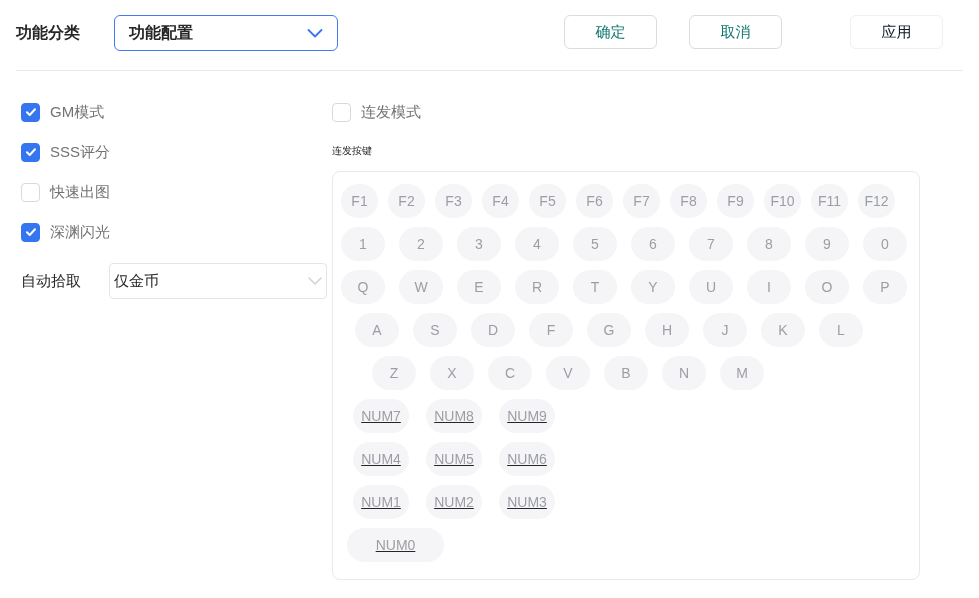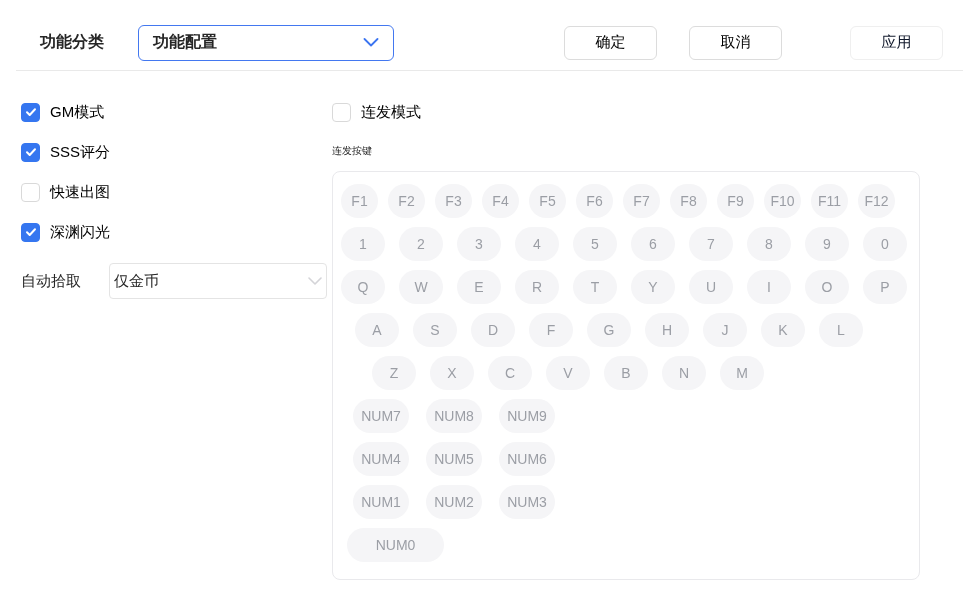--- a/index.html
+++ b/index.html
@@ -5,77 +5,77 @@
   * { margin: 0; padding: 0; box-sizing: border-box; }
   html, body {
     width: 979px; height: 598px;
     background: #ffffff;
     font-family: "Liberation Sans", "DejaVu Sans", sans-serif;
     color: #262626;
     overflow: hidden;
   }
   
   .header {
-    display: flex; align-items: center; justify-content: space-between;
-    padding: 15px 36px 0 40px; height: 70px;
+    display: flex; align-items: flex-start; justify-content: space-between;
+    padding: 15px 36px 0 16px; height: 70px;
   }
   .header-left { display: flex; align-items: center; }
   .field-label { font-size: 16px; font-weight: 600; margin-right: 34px; }
   .select {
     display: flex; align-items: center; justify-content: space-between;
     height: 36px; background: #fff; cursor: pointer;
   }
   .select-active {
-    width: 256px; border: 1.5px solid #4378f0; border-radius: 6px;
+    width: 224px; border: 1.5px solid #4378f0; border-radius: 6px;
     padding: 0 14px; font-size: 16px; font-weight: 600;
   }
   .select-active .chev { color: #3b74f0; }
   .header-right { display: flex; align-items: center; gap: 32px; }
   .btn {
     width: 93px; height: 34px; background: #fff;
     border: 1px solid #dcdcdc; border-radius: 6px;
-    font-size: 15px; color: #000000; cursor: pointer;
+    font-size: 15px; color: #0f766e; cursor: pointer;
     font-family: inherit;
   }
   .btn-disabled { border-color: #efefef; color: #0f172a; cursor: default; margin-left: 36px; }
   .divider { height: 1px; background: #e9e9e9; margin: 0 16px; }
   
   .content { display: flex; padding-top: 31px; }
   .left-col { width: 332px; padding-left: 21px; flex: none; }
   .right-col { flex: 1; margin-right: 38px; }
   
   .cb-row { display: flex; align-items: center; height: 20px; margin-bottom: 20px; cursor: pointer; }
   .cb {
     width: 19px; height: 19px; border-radius: 4px; flex: none;
     border: 1px solid #d9d9d9; background: #fff;
     display: inline-flex; align-items: center; justify-content: center;
   }
   .cb.checked { background: #3576f0; border-color: #3576f0; }
-  .cb-label { margin-left: 10px; font-size: 15px; color: #000000; }
+  .cb-label { margin-left: 10px; font-size: 15px; color: #737373; }
   
   .pickup-row { display: flex; align-items: center; margin-top: 21px; }
   .pickup-label { font-size: 15px; }
   .select-plain {
     width: 218px; margin-left: 28px;
     border: 1px solid #e4e4e4; border-radius: 4px;
     padding: 0 4px; font-size: 15px; color: #262626;
   }
   .select-plain .chev { color: #d4d4d8; }
   
   .section-label { font-size: 10px; font-weight: 500; margin-top: 22px; }
   .keyboard {
     margin-top: 13px; width: 588px;
     border: 1px solid #e9e9ec; border-radius: 8px;
     padding: 12px 10px 8px 8px; background: #fff;
   }
   .kb-row { display: flex; gap: 14px; margin-bottom: 9px; }
   .kb-row.fn { gap: 10px; }
   .kb-row.indent-1 { padding-left: 14px; }
   .kb-row.indent-2 { padding-left: 31px; }
-  .kb-row.numpad { gap: 17px; padding-left: 12px; }
+  .kb-row.numpad { gap: 17px; padding-left: 12px; text-decoration: underline; }
   .kb-row.numpad-wide { padding-left: 6px; }
   .key {
     height: 34px; width: 44px; border-radius: 17px;
     background: #f5f5f7; color: #9b9ea5; font-size: 14px;
     display: flex; align-items: center; justify-content: center;
     cursor: pointer; flex: none;
   }
   .kb-row.fn .key { width: 37px; }
   .kb-row.numpad .key { width: 56px; }
   .kb-row.numpad-wide .key { width: 97px; }

